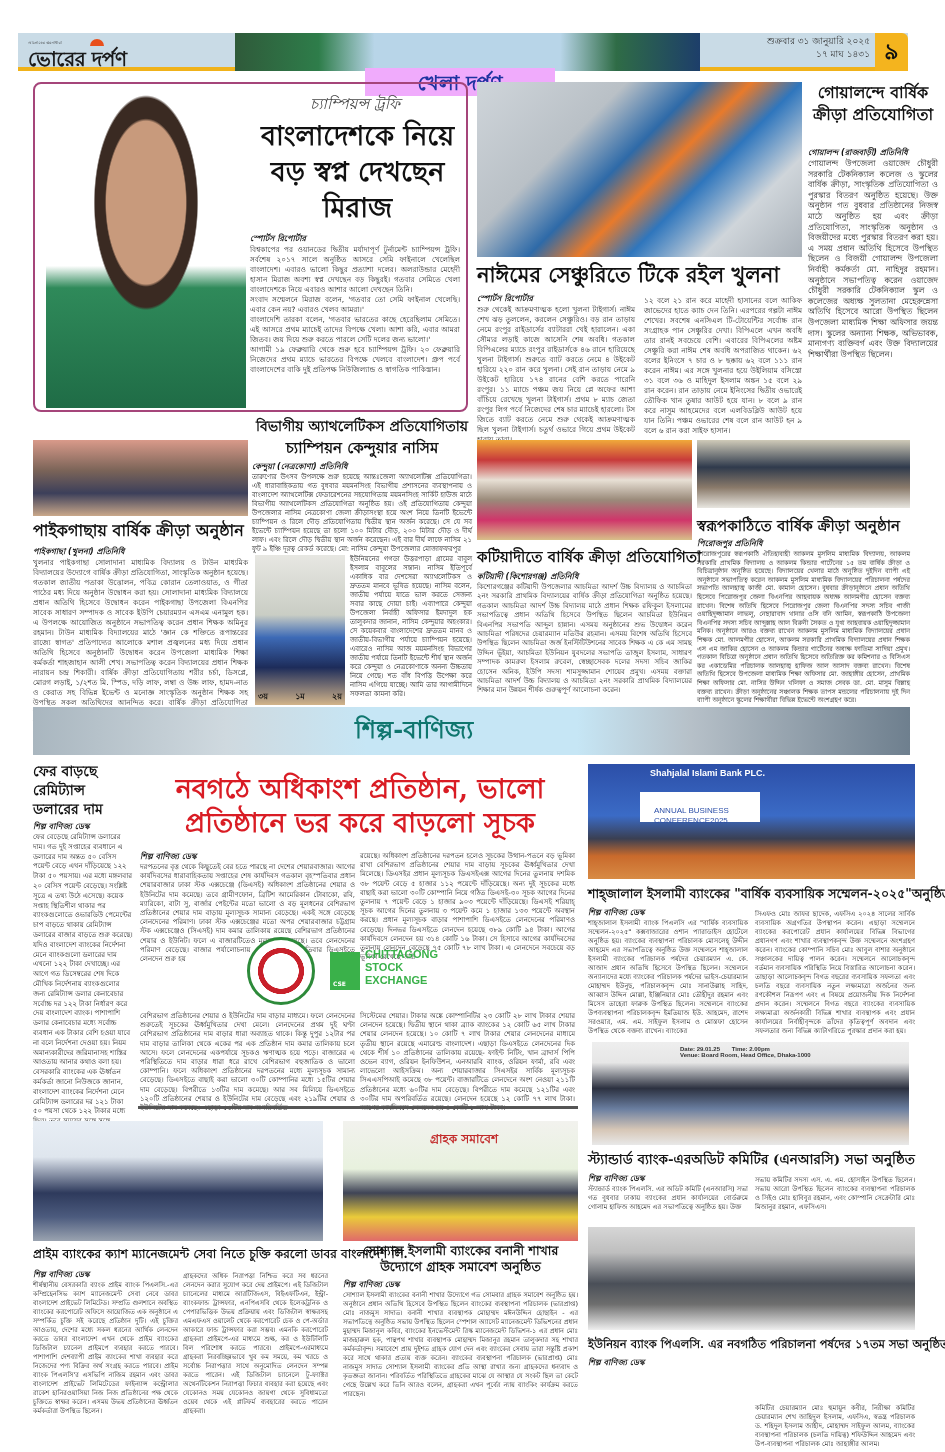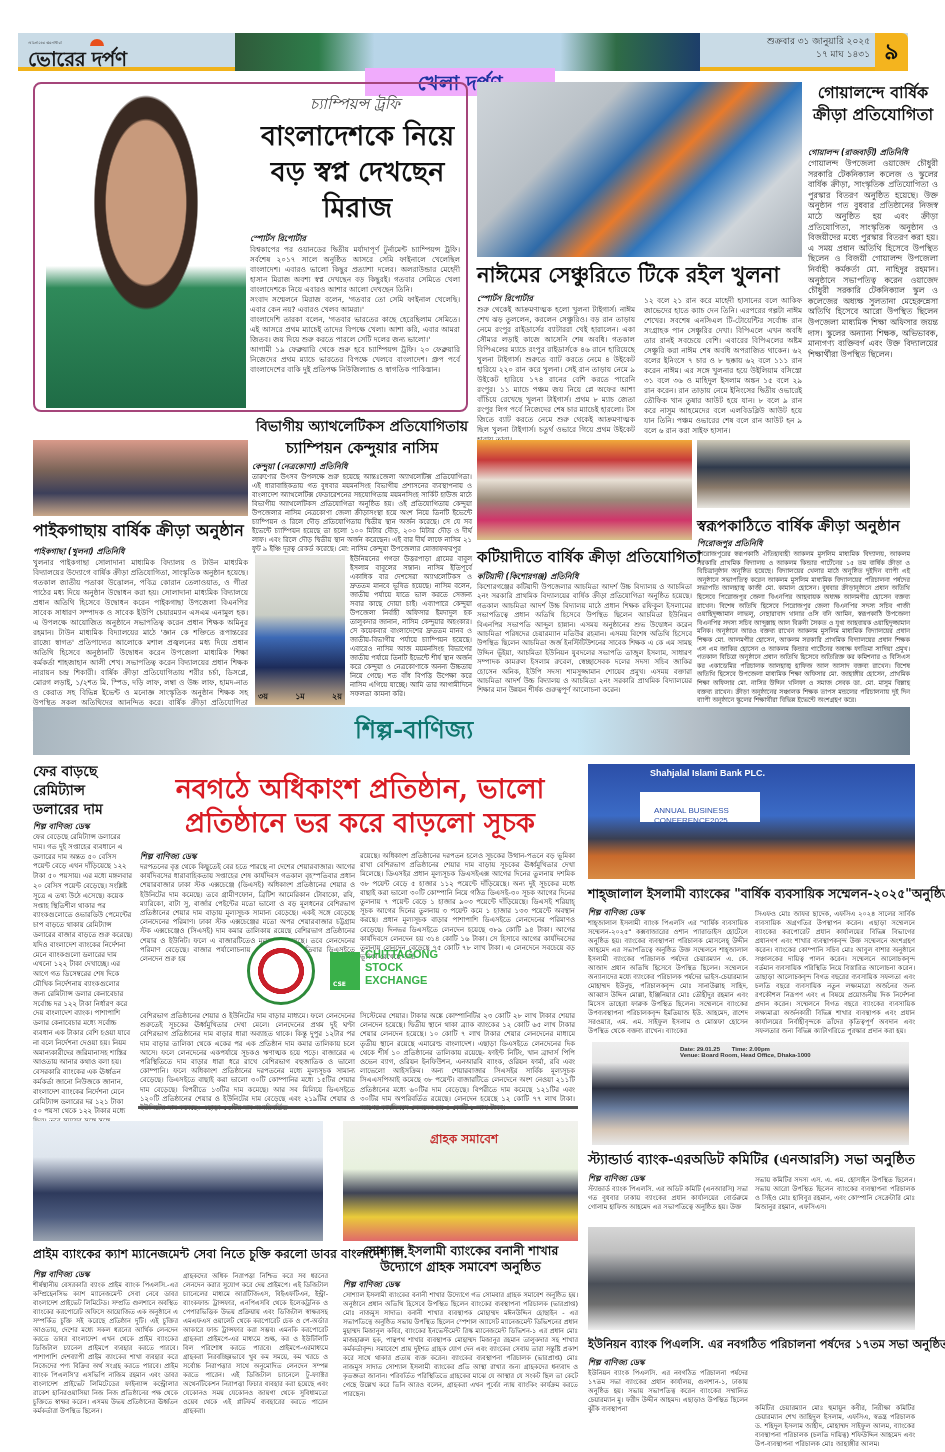--- a/index.html
+++ b/index.html
@@ -229,17 +229,16 @@
 <div class="abs h-bank serif" style="left:343px;top:1243px;width:235px;font-size:12.5px;white-space:normal;text-align:center;line-height:16px;">সোশ্যাল ইসলামী ব্যাংকের বনানী শাখার উদ্যোগে গ্রাহক সমাবেশ অনুষ্ঠিত</div>
 <div class="abs" style="left:343px;top:1278px;width:235px;">
   <div class="byline">শিল্প বাণিজ্য ডেস্ক</div>
   <p class="body-text" style="font-size:6.5px;line-height:9px;">সোশ্যাল ইসলামী ব্যাংকের বনানী শাখার উদ্যোগে গত সোমবার গ্রাহক সমাবেশ অনুষ্ঠিত হয়। অনুষ্ঠানে প্রধান অতিথি হিসেবে উপস্থিত ছিলেন ব্যাংকের ব্যবস্থাপনা পরিচালক (ভারপ্রাপ্ত) মোঃ নাজমুস সাদাত। বনানী শাখার ব্যবস্থাপক মোহাম্মদ মঈনউদ্দিন হোছাইন - এর সভাপতিত্বে অনুষ্ঠিত সভায় উপস্থিত ছিলেন স্পেশাল অ্যাসেট ম্যানেজমেন্ট ডিভিশনের প্রধান মুহাম্মদ মিজানুল কবির, ব্যাংকের ইনভেস্টমেন্ট রিস্ক ম্যানেজমেন্ট ডিভিশন-১ এর প্রধান মোঃ মাজহারুল হক, পান্থপথ শাখার ব্যবস্থাপক মোহাম্মদ মিজানুর রহমান তালুকদার সহ শাখার কর্মকর্তাবৃন্দ। সমাবেশে প্রায় দুইশত গ্রাহক যোগ দেন এবং ব্যাংকের সেবায় তারা সন্তুষ্টি প্রকাশ করে সাথে থাকার প্রত্যয় ব্যক্ত করেন। ব্যাংকের ব্যবস্থাপনা পরিচালক (ভারপ্রাপ্ত) মোঃ নাজমুস সাদাত সোশ্যাল ইসলামী ব্যাংকের প্রতি আস্থা রাখার জন্য গ্রাহকদের ধন্যবাদ ও কৃতজ্ঞতা জানান। পরিবর্তিত পরিস্থিতিতে গ্রাহকের মাঝে যে আস্থার যে সংকট ছিল তা কেটে গেছে উল্লেখ করে তিনি আরও বলেন, গ্রাহকরা এখন পূর্বের ন্যায় ব্যাংকিং কার্যক্রম করতে পারছেন।</p>
 </div>
 
 <div class="abs union-photo"></div>
 <div class="abs h-bank serif" style="left:588px;top:1335px;width:327px;font-size:11.5px;">ইউনিয়ন ব্যাংক পিএলসি. এর নবগঠিত পরিচালনা পর্ষদের ১৭তম সভা অনুষ্ঠিত</div>
 <div class="abs" style="left:588px;top:1356px;width:160px;">
   <div class="byline">শিল্প বাণিজ্য ডেস্ক</div>
-  <p class="body-text" style="font-size:6.6px;line-height:9px;">ইউনিয়ন ব্যাংক পিএলসি. এর নবগঠিত পরিচালনা পর্ষদের ১৭তম সভা ব্যাংকের প্রধান কার্যালয়, গুলশান-১, ঢাকায় অনুষ্ঠিত হয়। সভায় সভাপতিত্ব করেন ব্যাংকের সম্মানিত চেয়ারম্যান মু। ফরীদ উদ্দীন আহমদ। এছাড়াও উপস্থিত ছিলেন ঝুঁকি ব্যবস্থাপনা</p>
 </div>
 <div class="abs" style="left:755px;top:1360px;width:160px;margin-top:44px;">
   <p class="body-text" style="font-size:6.6px;line-height:9px;">কমিটির চেয়ারম্যান মোঃ হুমায়ুন কবীর, নিরীক্ষা কমিটির চেয়ারম্যান শেখ জাহিদুল ইসলাম, এফসিএ, স্বতন্ত্র পরিচালক ড. শহিদুল ইসলাম জাহীদ, মোহাম্মদ সাইফুল আলম, ব্যাংকের ব্যবস্থাপনা পরিচালক (চলতি দায়িত্ব) শফিউদ্দিন আহমেদ এবং উপ-ব্যবস্থাপনা পরিচালক মোঃ জাহাঙ্গীর আলম।</p>
 </div>
 
 </body></html>

